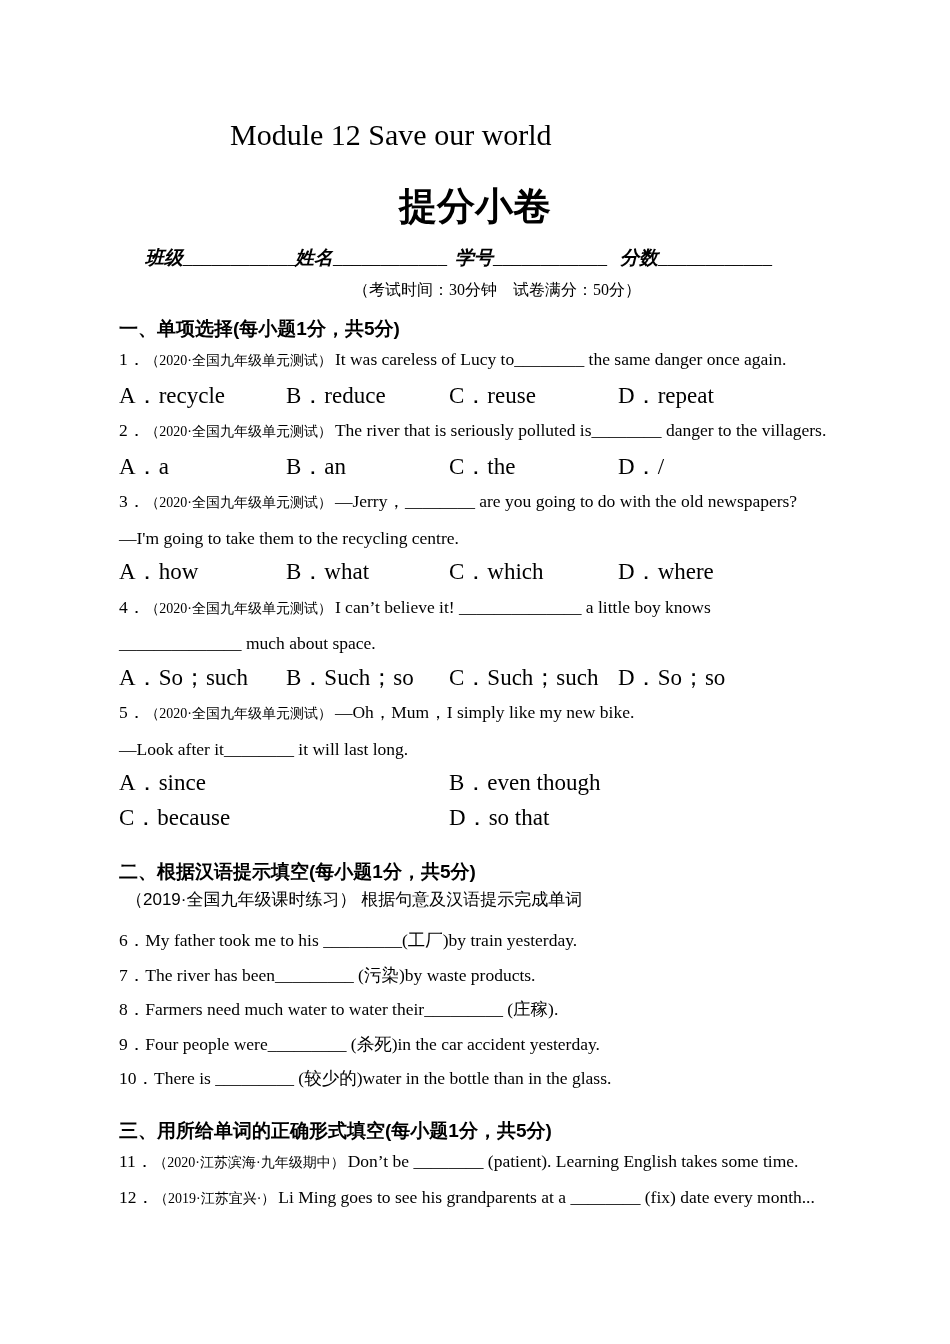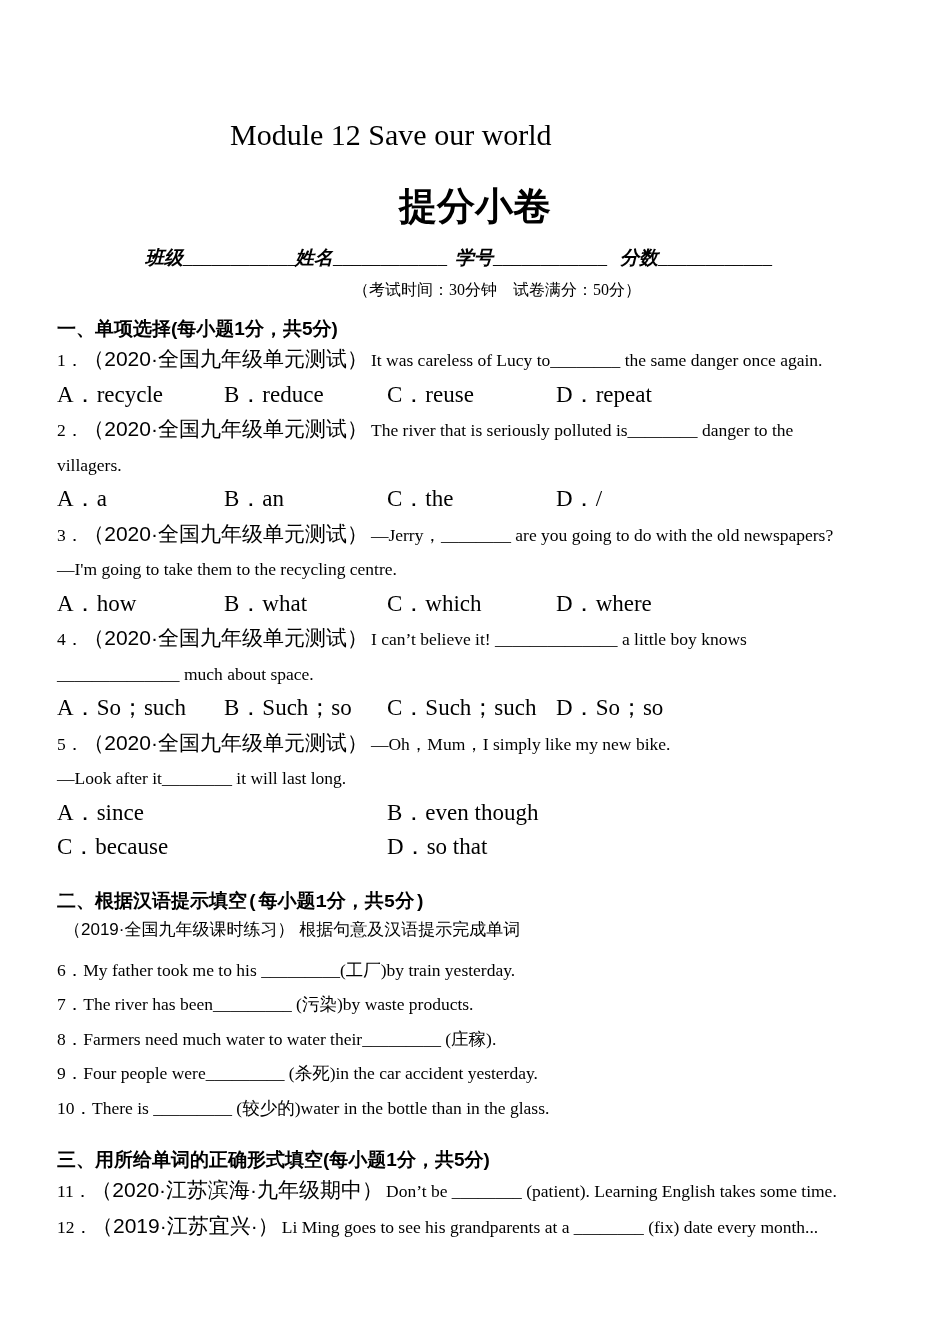--- a/index.html
+++ b/index.html
@@ -36,38 +36,38 @@
   .info-field:nth-child(3){ width:165px; }
   .info-label { font-family:"Liberation Sans", sans-serif; font-weight:bold; }
   .info-blank { font-family:"Liberation Serif", serif; }
   .exam-note {
     margin-top:6px;
     text-align:center;
     font-size:16px; line-height:24px;
     position:relative; left:22px;
     font-family:"Liberation Serif", serif;
   }
-  .content { margin:0 95px 0 57px; }
+  .content { margin:0 95px 0 119px; }
   .section-heading {
     margin-top:14px;
     font-family:"Liberation Sans", sans-serif;
     font-weight:bold;
     font-size:19px; line-height:26px;
   }
-  .section-heading.s2 { margin-top:24px;font-family:Liberation Mono, monospace; }
+  .section-heading.s2 { margin-top:24px; }
   .section-heading.s3 { margin-top:22px; }
   .section-subtitle {
     font-family:"Liberation Sans", sans-serif;
     font-size:17px; line-height:30px;
     padding-left:7px;
   }
   .q-line { font-size:17.5px; line-height:34.5px; }
   .q-line.mt8 { margin-top:8px; }
   .q-num { font-family:"Liberation Serif", serif; }
-  .q-source { font-family:Liberation Sans, sans-serif; font-size:21px; margin-right:3px; }
+  .q-source { font-family:Liberation Serif, serif; font-size:14px; margin-right:3px; }
   .options {
     display:grid;
     grid-template-columns:167px 163px 169px 1fr;
     font-size:23px; line-height:34.5px;
   }
   .options.two-col { grid-template-columns:330px 1fr; }
   .option { white-space:nowrap; }
 </style>
 </head>
 <body>

